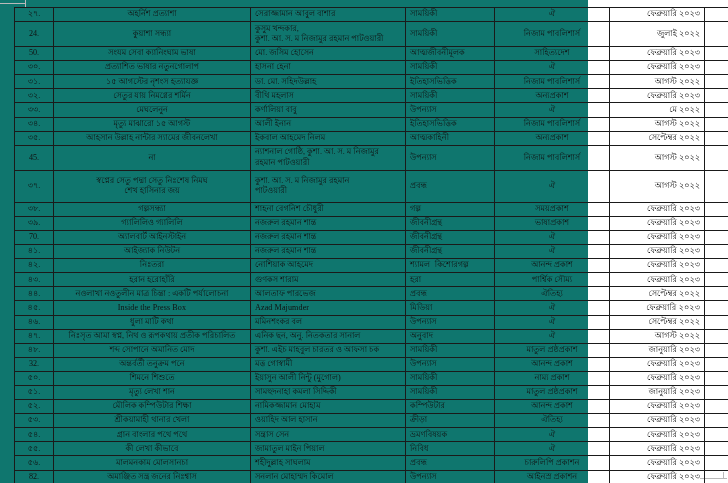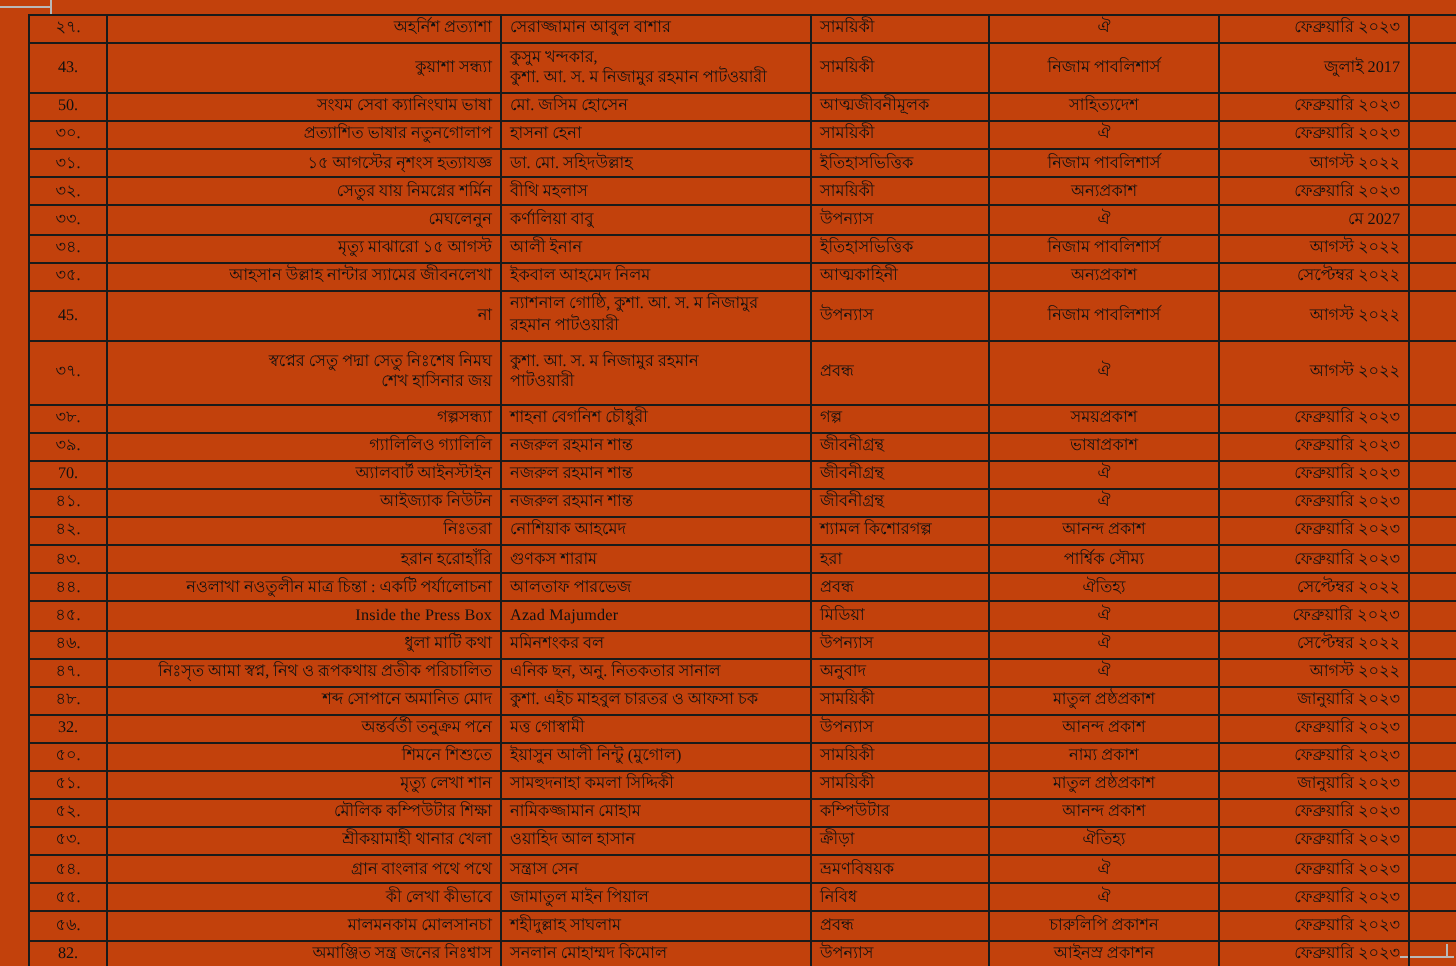--- a/index.html
+++ b/index.html
@@ -11,23 +11,23 @@
   body {
     width: 728px;
     height: 483px;
     overflow: hidden;
     font-family: "Liberation Serif", "DejaVu Serif", serif;
     color: #111111;
   }
 
   #page {
     position: relative;
-    width: 728px;
+    width: 588px;
     height: 483px;
-    background: #c2410c;
+    background: #0f766e;
     box-sizing: border-box;
   }
 
   
   .scan-mark {
     position: absolute;
     background: #b9b9b9;
   }
   .scan-mark.tl-h { left: 0px;  top: 3px;  width: 26px; height: 1px; }
   .scan-mark.tl-v { left: 25px; top: 0px;  width: 1px;  height: 7px; }
@@ -48,23 +48,23 @@
     padding: 0px 4px;
     vertical-align: middle;
     font-size: 8.1px;
     line-height: 10.5px;
     height: 13.1px;
     overflow: hidden;
     white-space: nowrap;
   }
 
   td.c-sl    { width: 30px;  text-align: center; }
-  td.c-title { width: 188px; text-align: right;   padding-left: 7px; }
+  td.c-title { width: 188px; text-align: center;   padding-left: 7px; }
   td.c-auth  { width: 146px; text-align: left;   padding-left: 5px; }
-  td.c-genre { width: 80px;  text-align: left;   padding-left: 6px; }
+  td.c-genre { width: 80px;  text-align: left;   padding-left: 6px; font-family: Liberation Mono, monospace; }
   td.c-pub   { width: 106px; text-align: center; }
   td.c-date  { width: 86px;  text-align: right; }
   td.c-price { width: 64px;  text-align: right;  padding-right: 9px; }
 
   
   tr.tall td { height: 24px; white-space: normal; line-height: 10.3px; }
   tr.tall-xl td { height: 31px; white-space: normal; line-height: 10.3px; }
 
   .ln { display: block; }
 
@@ -90,29 +90,29 @@
         <tr>
           <td class="c-sl">২৭.</td>
           <td class="c-title">অহর্নিশ প্রত্যাশা</td>
           <td class="c-auth">সেরাজ্জামান আবুল বাশার</td>
           <td class="c-genre">সাময়িকী</td>
           <td class="c-pub">ঐ</td>
           <td class="c-date">ফেব্রুয়ারি ২০২৩</td>
           <td class="c-price">৩৫০.০০</td>
         </tr>
         <tr class="tall">
-          <td class="c-sl">43.</td>
+          <td class="c-sl">24.</td>
           <td class="c-title">কুয়াশা সন্ধ্যা</td>
           <td class="c-auth">
             <span class="ln">কুসুম খন্দকার,</span>
             <span class="ln">কুশা. আ. স. ম নিজামুর রহমান পাটওয়ারী</span>
           </td>
           <td class="c-genre">সাময়িকী</td>
           <td class="c-pub">নিজাম পাবলিশার্স</td>
-          <td class="c-date">জুলাই 2017</td>
+          <td class="c-date">জুলাই ২০২২</td>
           <td class="c-price">৪০০.০০</td>
         </tr>
         <tr>
           <td class="c-sl">50.</td>
           <td class="c-title">সংযম সেবা ক্যানিংঘাম ভাষা</td>
           <td class="c-auth">মো. জসিম হোসেন</td>
           <td class="c-genre">আত্মজীবনীমূলক</td>
           <td class="c-pub">সাহিত্যদেশ</td>
           <td class="c-date">ফেব্রুয়ারি ২০২৩</td>
           <td class="c-price">২৫০.০০</td>
@@ -143,21 +143,21 @@
           <td class="c-pub">অন্যপ্রকাশ</td>
           <td class="c-date">ফেব্রুয়ারি ২০২৩</td>
           <td class="c-price">২৫০.০০</td>
         </tr>
         <tr>
           <td class="c-sl">৩৩.</td>
           <td class="c-title">মেঘলেনুন</td>
           <td class="c-auth">কর্ণালিয়া বাবু</td>
           <td class="c-genre">উপন্যাস</td>
           <td class="c-pub">ঐ</td>
-          <td class="c-date">মে 2027</td>
+          <td class="c-date">মে ২০২২</td>
           <td class="c-price">৪০০.০০</td>
         </tr>
         <tr>
           <td class="c-sl">৩৪.</td>
           <td class="c-title">মৃত্যু মাঝারো ১৫ আগস্ট</td>
           <td class="c-auth">আলী ইনান</td>
           <td class="c-genre">ইতিহাসভিত্তিক</td>
           <td class="c-pub">নিজাম পাবলিশার্স</td>
           <td class="c-date">আগস্ট ২০২২</td>
           <td class="c-price">৪০০.০০</td>

